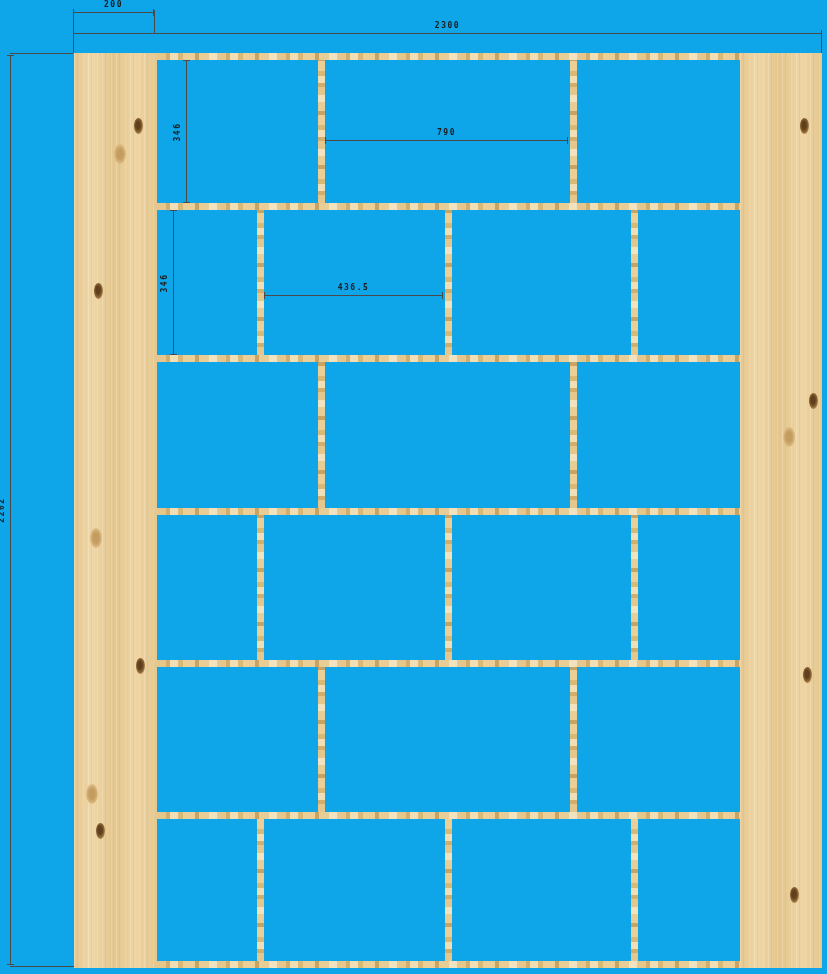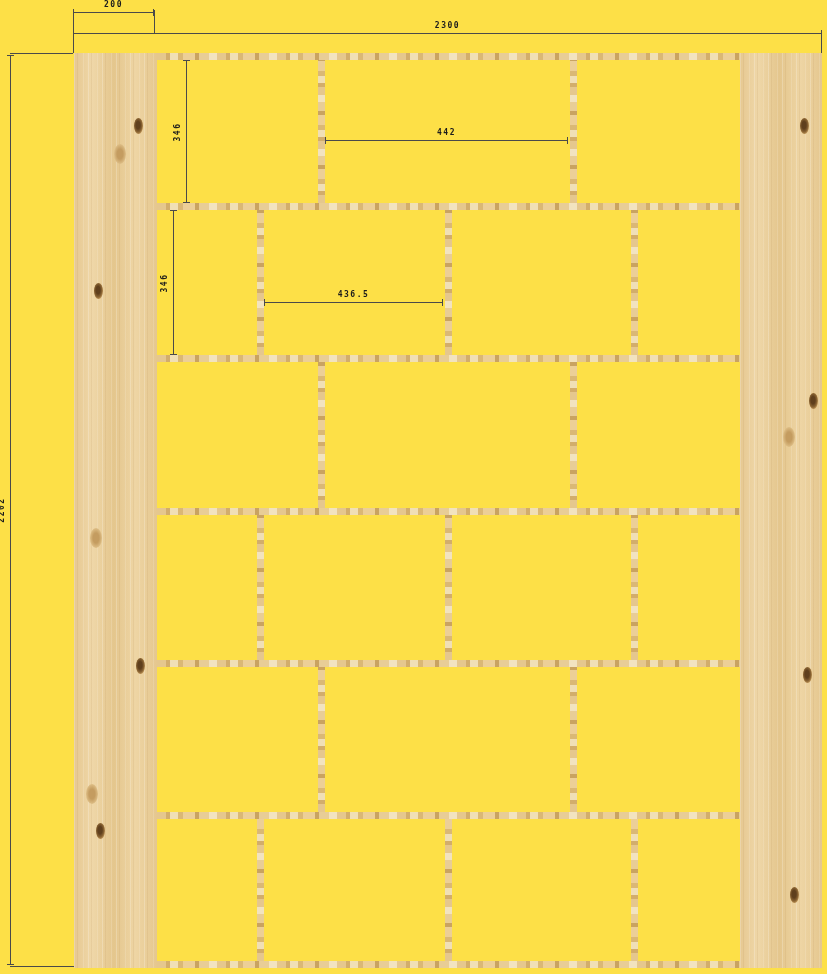--- a/index.html
+++ b/index.html
@@ -1,17 +1,17 @@
 <!DOCTYPE html>
 <html><head>
 <meta charset="utf-8">
 <style>
   html,body{margin:0;padding:0;background:#ffffff;}
   #canvas{
-    position:relative;width:827px;height:974px;background:#fde047;overflow:hidden;
+    position:relative;width:827px;height:974px;background:#0ea5e9;overflow:hidden;
     font-family:"DejaVu Sans Mono","Liberation Mono",monospace;
   }
   
   .panel{
     position:absolute;top:53px;height:915px;
     background-color:#e9cf9e;
     background-image:
       repeating-linear-gradient(90deg,
         rgba(255,255,255,0.22) 0 1px, rgba(0,0,0,0) 1px 3px,
         rgba(160,112,52,0.10) 3px 4px, rgba(0,0,0,0) 4px 9px,
@@ -75,28 +75,28 @@
 
   <div class="dim dim-v" style="left:10px;top:55px;height:910px;">
     <span class="dim-label">2202</span>
   </div>
 
   <div class="dim dim-v" style="left:186px;top:60px;height:143px;">
     <span class="dim-label">346</span>
   </div>
 
   <div class="dim dim-h" style="left:325px;top:140px;width:243px;">
-    <span class="dim-label">442</span>
+    <span class="dim-label">790</span>
   </div>
 
   <div class="dim dim-v" style="left:173px;top:210px;height:145px;">
     <span class="dim-label">346</span>
   </div>
 
-  <div class="dim dim-h" style="left:264px;top:302px;width:179px;text-decoration:underline;">
+  <div class="dim dim-h" style="left:264px;top:295px;width:179px;text-decoration:underline;">
     <span class="dim-label">436.5</span>
   </div>
 
   <div class="panel" id="left-panel">
       <div class="knot dark" style="width: 9px; height: 16px; left: calc(78% - 4.5px); top: calc(8% - 8px);"></div>
       <div class="knot soft" style="width: 12px; height: 20px; left: calc(55% - 6px); top: calc(11% - 10px);"></div>
       <div class="knot dark" style="width: 9px; height: 16px; left: calc(30% - 4.5px); top: calc(26% - 8px);"></div>
       <div class="knot soft" style="width: 12px; height: 20px; left: calc(26% - 6px); top: calc(53% - 10px);"></div>
       <div class="knot dark" style="width: 9px; height: 16px; left: calc(80% - 4.5px); top: calc(67% - 8px);"></div>
       <div class="knot soft" style="width: 12px; height: 20px; left: calc(22% - 6px); top: calc(81% - 10px);"></div>

